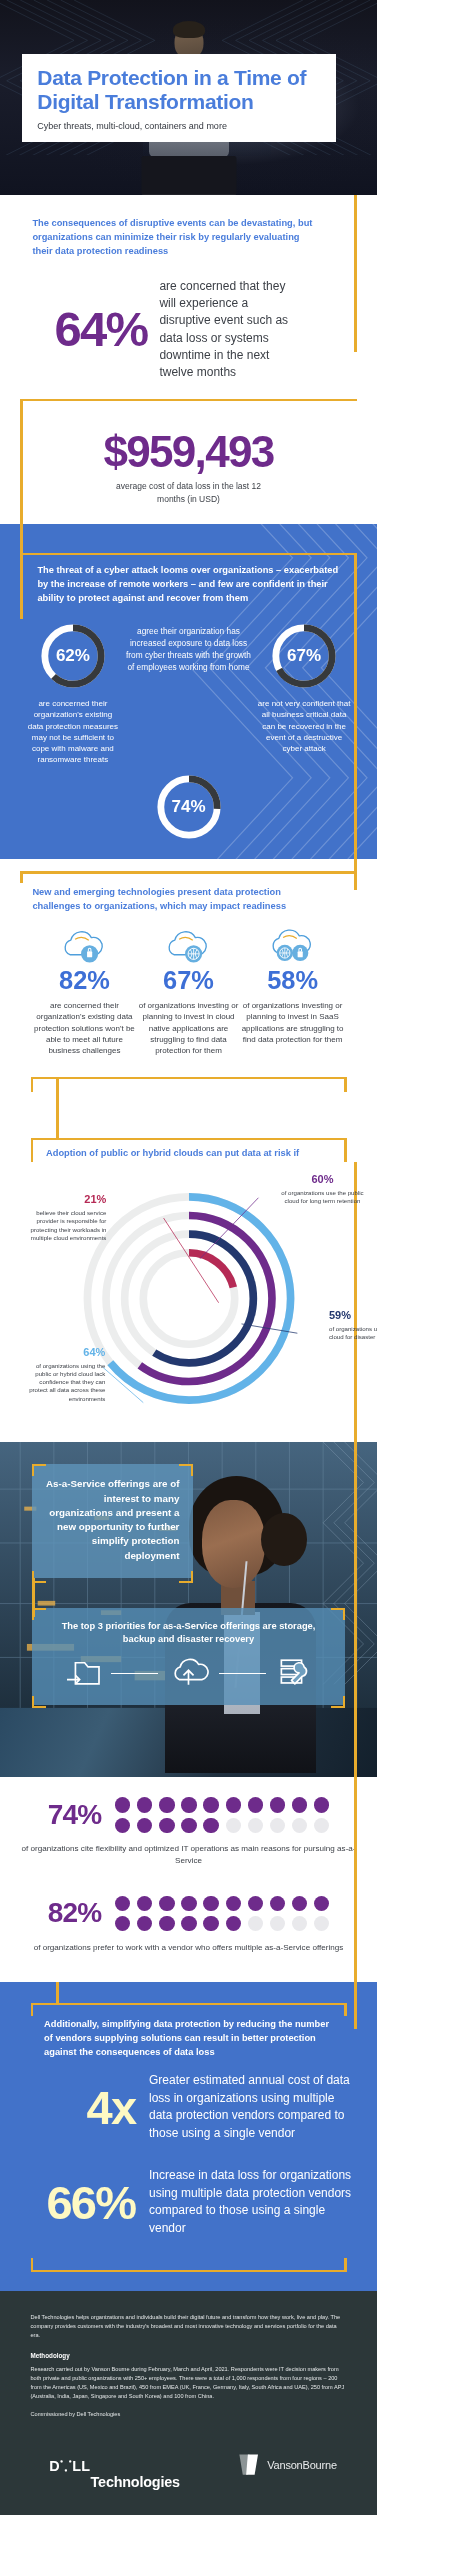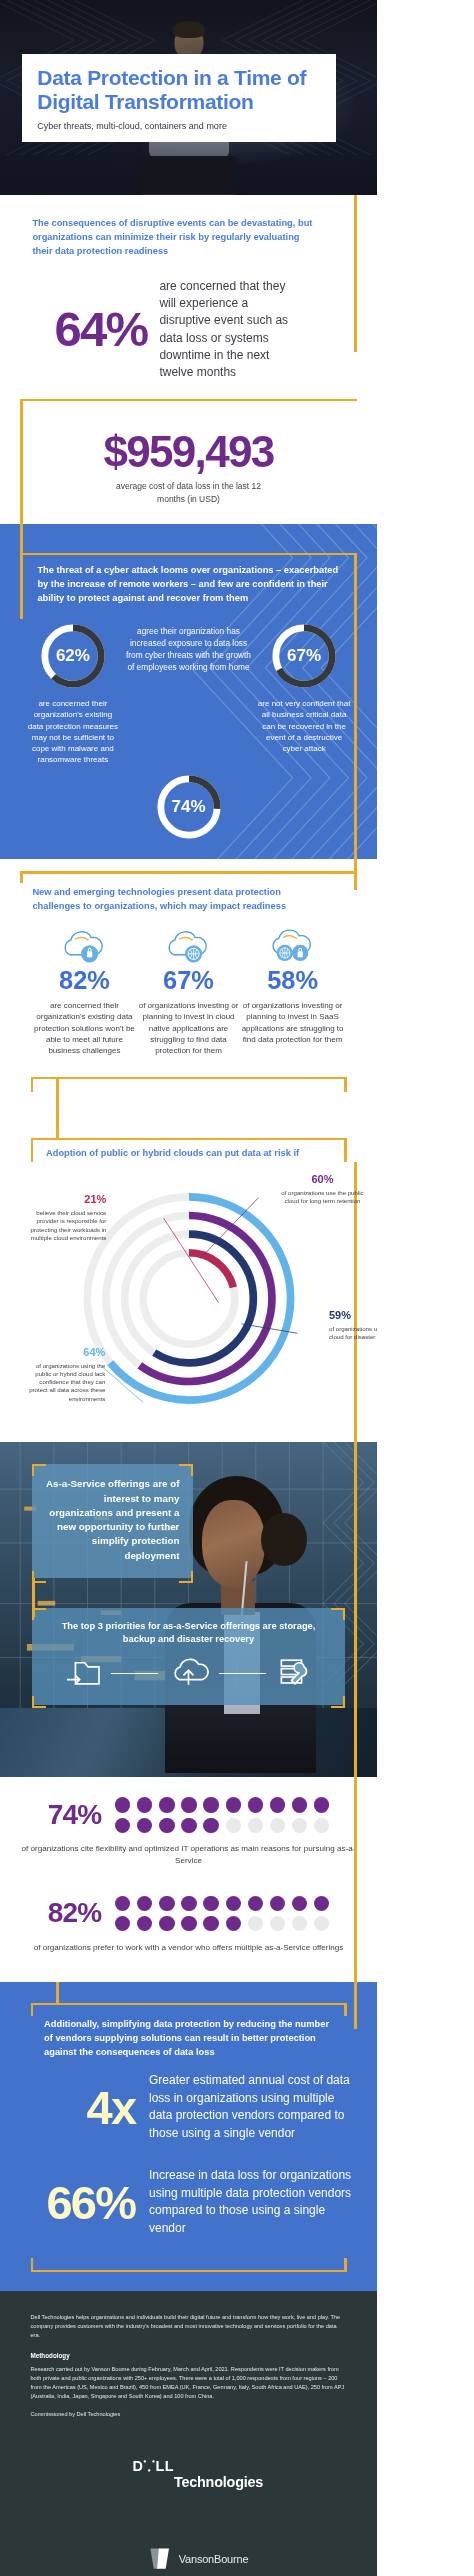--- a/index.html
+++ b/index.html
@@ -176,21 +176,21 @@
   
   .final-stat { display:flex; align-items:center; gap:13.6px; padding:12px 25.4px; }
   .big-white { font-size:47px; font-weight:bold; color:#fef9c3; line-height:1; letter-spacing:-1.7px; min-width:110px; text-align:right; }
   .final-desc { font-size:12px; line-height:1.48; color:#fff; }
 
   
   .footer { background:#2c3739; color:#fff; padding:22px 30.5px 25.4px 30.5px; }
   .footer p { font-size:5.6px; line-height:1.62; color:#e4e7e8; }
   .footer .m-title { font-size:6.3px; font-weight:bold; margin:12px 0 6px 0; }
   .footer .commissioned { margin-top:9.3px; }
-  .logos { display:flex; align-items:center; gap:56px; margin-top:22px; padding-left:18.7px;flex-direction:column; }
+  .logos { display:flex; align-items:center; gap:56px; margin-top:22px; padding-left:18.7px; }
   .dell-logo { display:flex; align-items:center; font-size:14.4px; color:#fff; }
   .dell-badge { font-weight:bold; letter-spacing:0.4px; }
   .dell-tech { font-weight:bold; letter-spacing:-0.2px;margin-top:32px; }
   .vb-logo { display:flex; align-items:center; gap:6px; font-size:11px; color:#e9ebec; letter-spacing:-0.2px; }
 </style>
 </head>
 <body>
 
 <div class="page">
 

